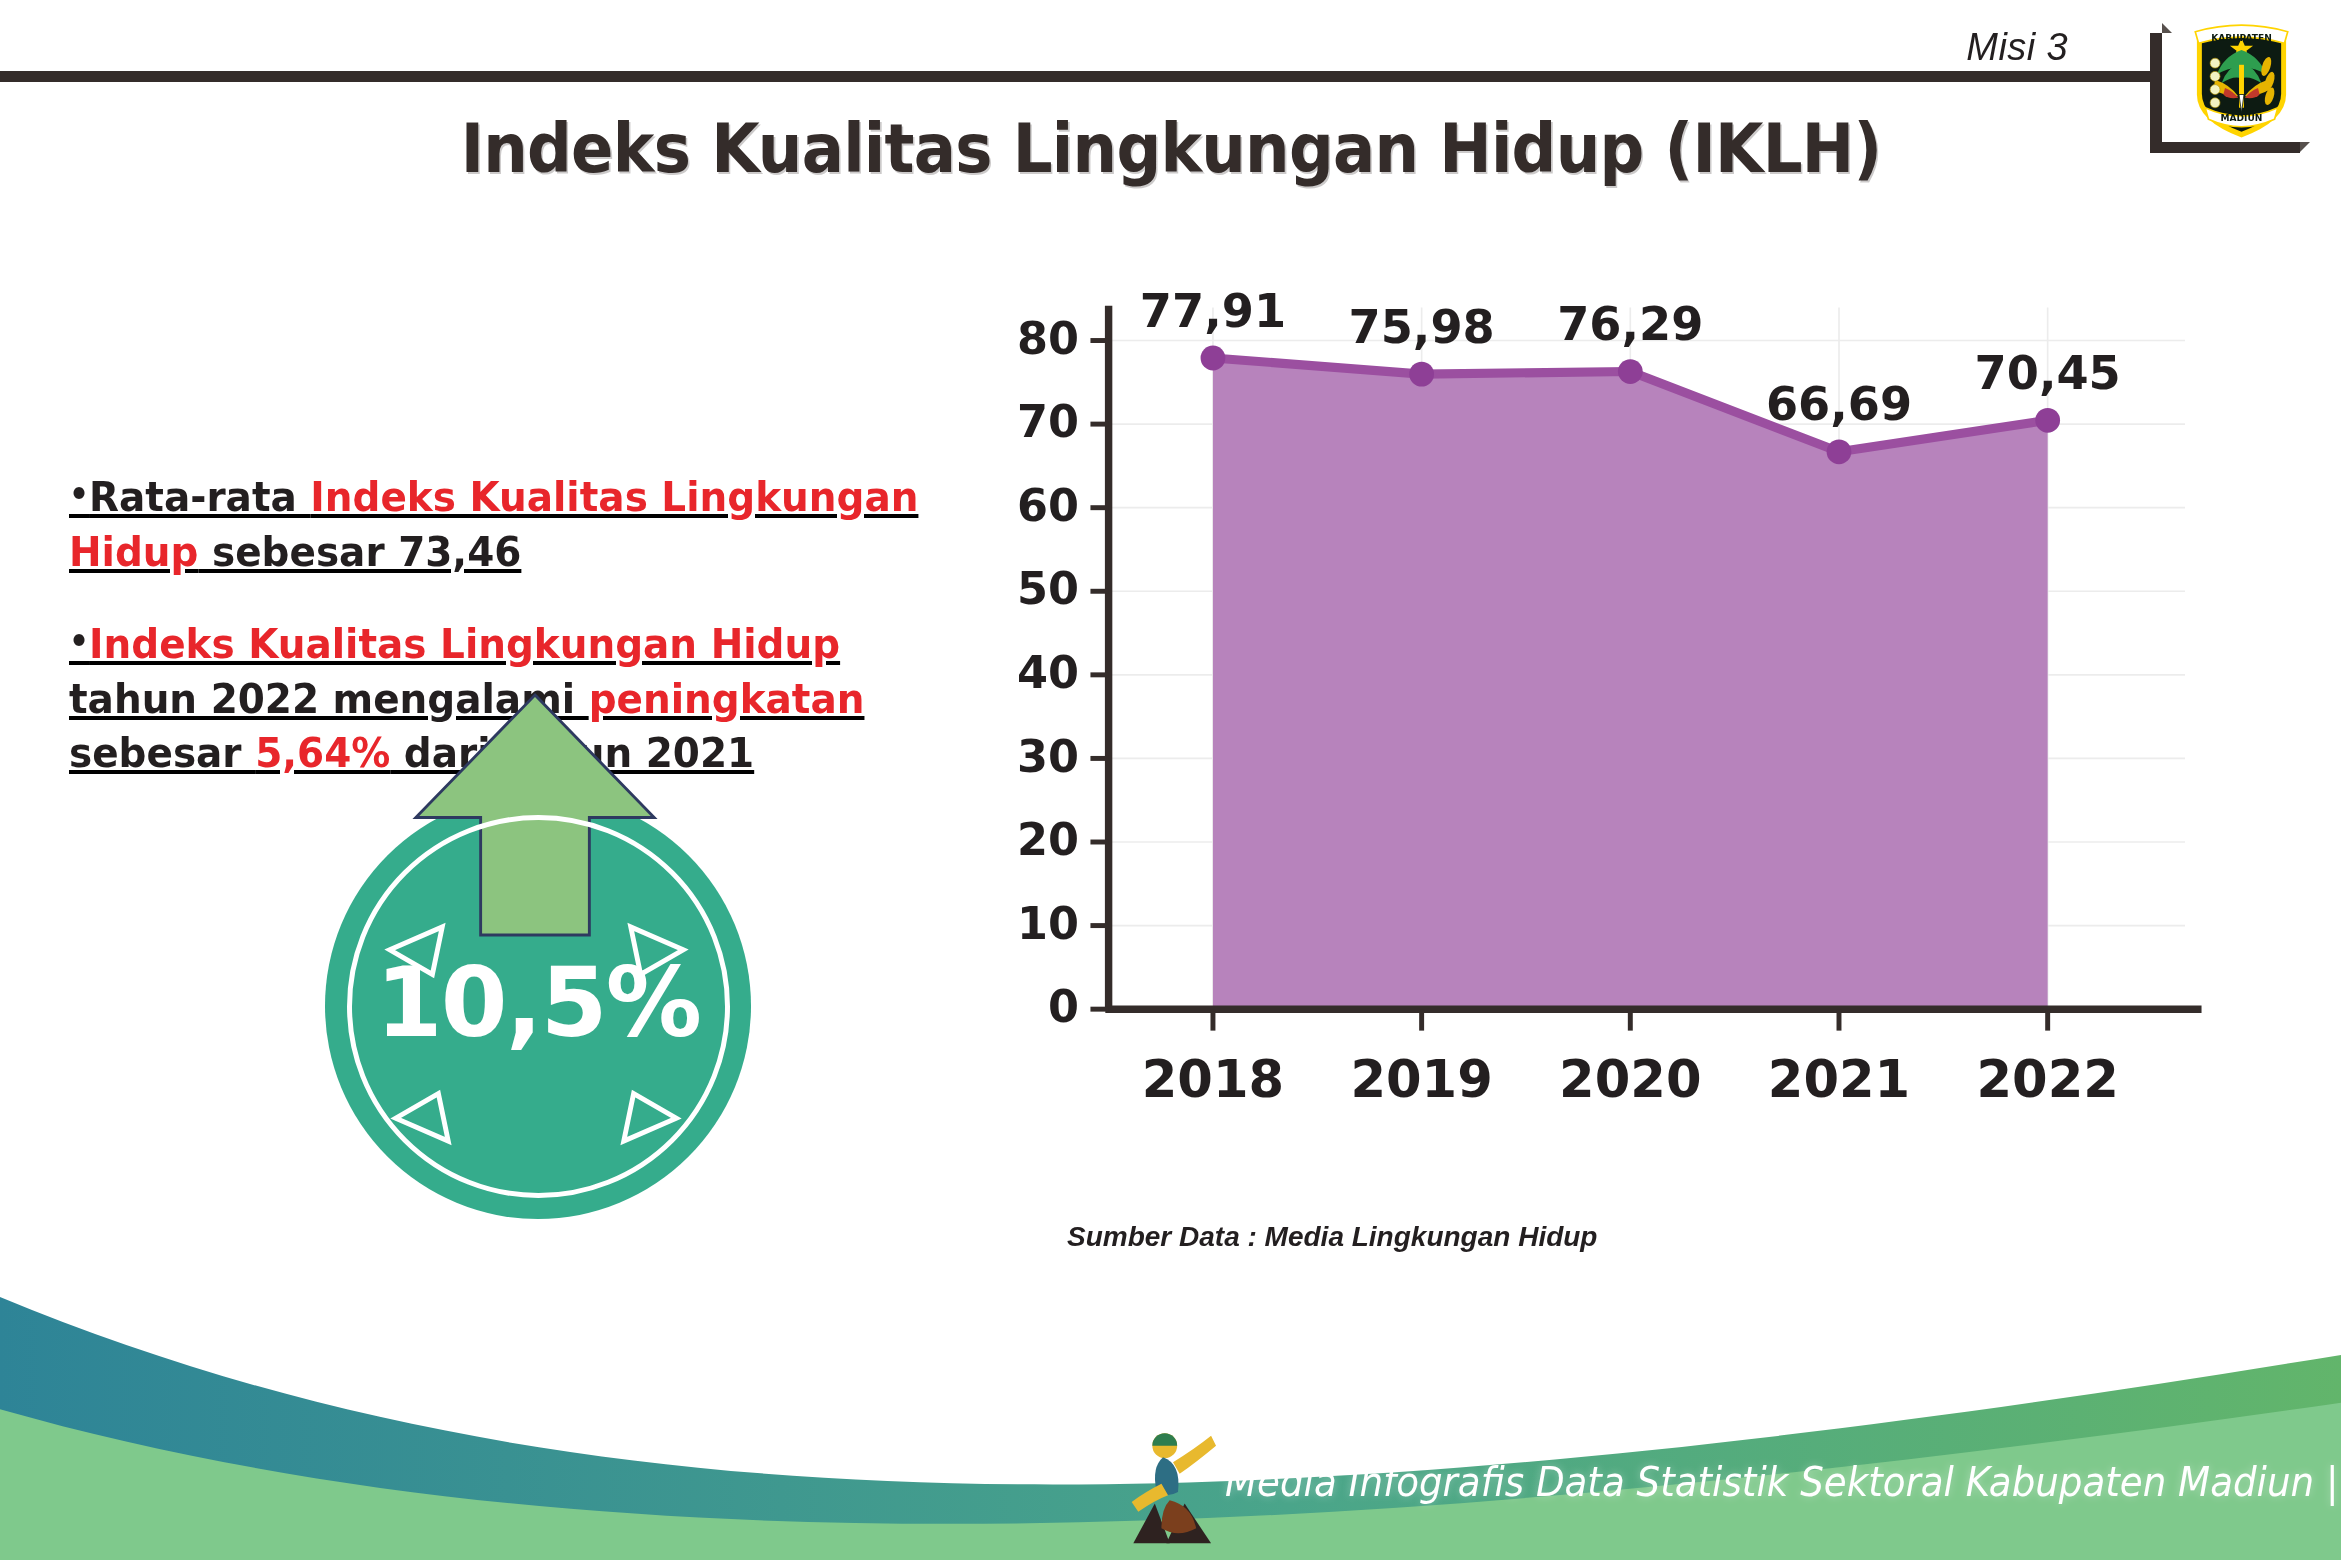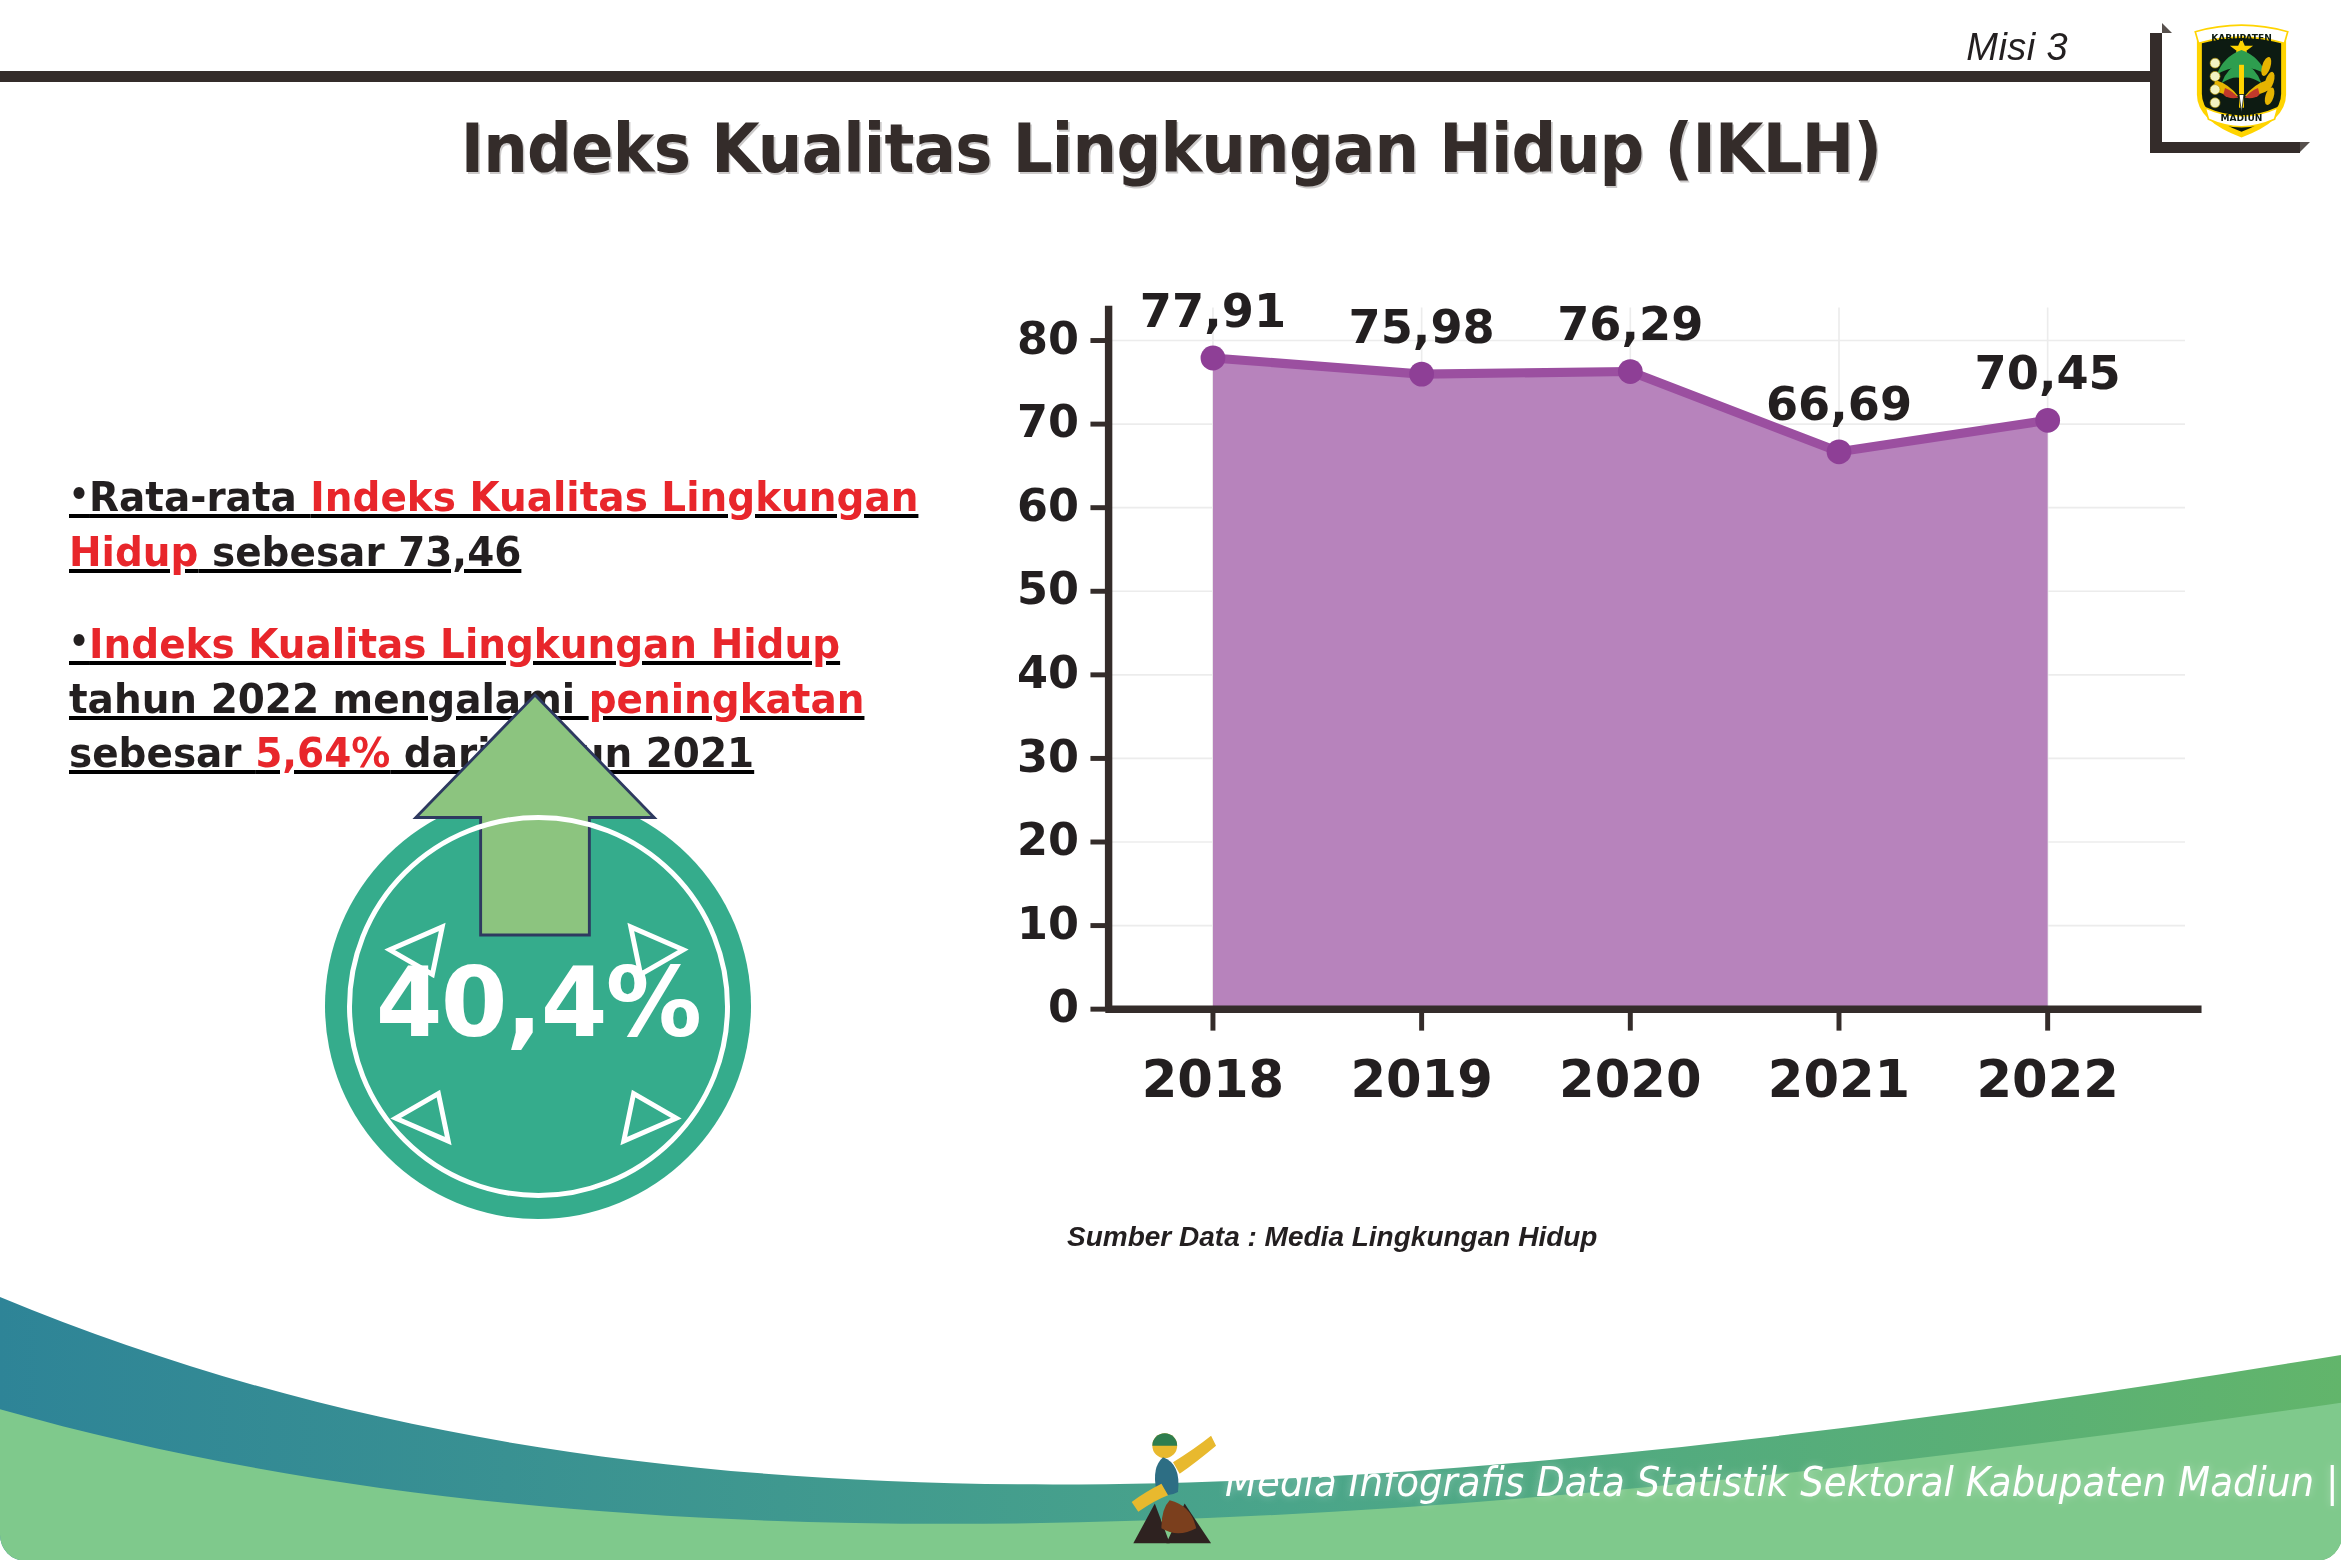--- a/index.html
+++ b/index.html
@@ -9,21 +9,20 @@
   }
   body {
     font-family: "Liberation Sans", sans-serif;
   }
   #page {
     position: relative;
     width: 2342px;
     height: 1561px;
     background: #ffffff;
     overflow: hidden;
-    border-radius: 26px;
   }
 
   
   .header-rule {
     position: absolute;
     left: 0;
     top: 71px;
     width: 2160px;
     height: 10.7px;
     background: #342C2A;
@@ -282,21 +281,21 @@
     </svg>
     <svg class="badge-tri" style="left:299px; top:129px;" width="66" height="59" viewBox="0 0 80 72">
       <polygon points="72,34 8,6 20,64" fill="none" stroke="#ffffff" stroke-width="6"></polygon>
     </svg>
     <svg class="badge-tri" style="left:64px; top:294px;" width="66" height="59" viewBox="0 0 80 72">
       <polygon points="8,38 72,66 60,8" fill="none" stroke="#ffffff" stroke-width="6"></polygon>
     </svg>
     <svg class="badge-tri" style="left:292px; top:294px;" width="66" height="59" viewBox="0 0 80 72">
       <polygon points="72,38 8,66 20,8" fill="none" stroke="#ffffff" stroke-width="6"></polygon>
     </svg>
-    <div class="badge-value">40,4%</div>
+    <div class="badge-value">10,5%</div>
   </div>
 
   <div class="chart">
     <svg class="chart-svg" id="chart-svg" width="1255" height="875" viewBox="0 0 1520 1060">
         <line x1="152" y1="870" x2="1456" y2="870" stroke="#ECECEC" stroke-width="2"></line>
         <line x1="152" y1="768.75" x2="1456" y2="768.75" stroke="#ECECEC" stroke-width="2"></line>
         <line x1="152" y1="667.5" x2="1456" y2="667.5" stroke="#ECECEC" stroke-width="2"></line>
         <line x1="152" y1="566.25" x2="1456" y2="566.25" stroke="#ECECEC" stroke-width="2"></line>
         <line x1="152" y1="465" x2="1456" y2="465" stroke="#ECECEC" stroke-width="2"></line>
         <line x1="152" y1="363.75" x2="1456" y2="363.75" stroke="#ECECEC" stroke-width="2"></line>

